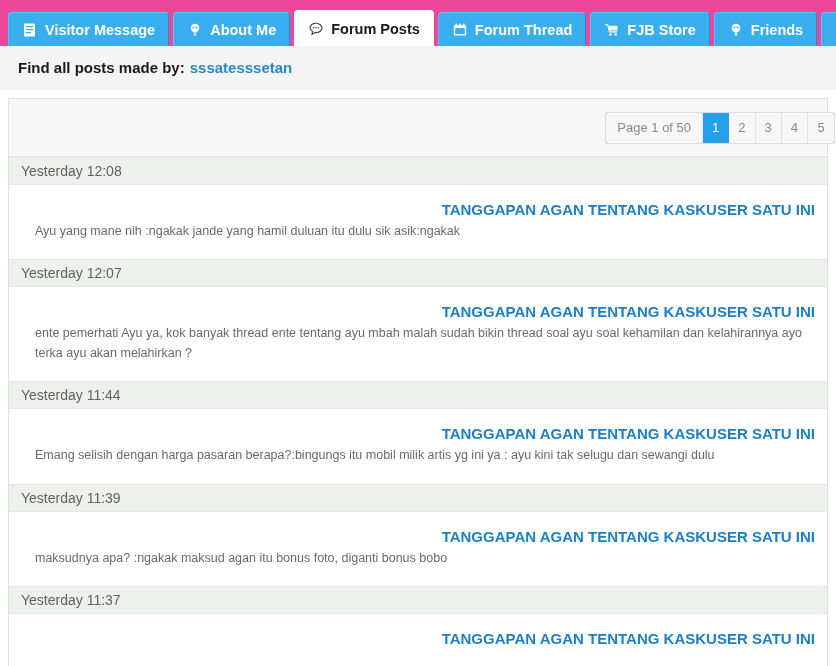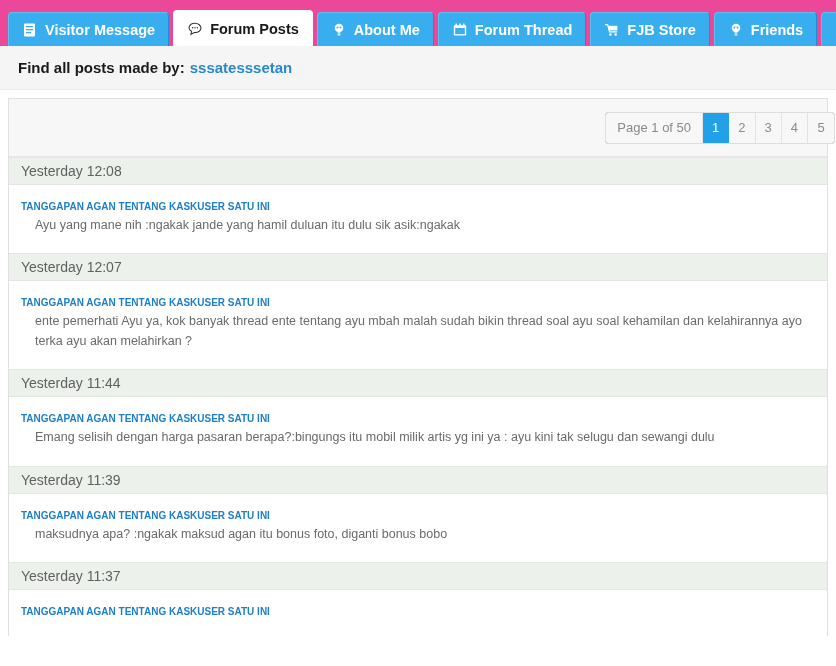--- a/index.html
+++ b/index.html
@@ -131,25 +131,26 @@
     color: #616161;
     border-top: 1px solid #e2e7e2;
     border-bottom: 1px solid #e2e7e2;
   }
   .postbody {
     padding: 16px 12px 18px 12px;
     background: #ffffff;
   }
   .posttitle {
     color: #1d7fc4;
-    font-size: 10px;
+    font-size: 15px;
     font-weight: bold;
     line-height: 1.2;
     cursor: pointer;
     white-space: nowrap;
+    text-align: right;
   }
   .postexcerpt {
     margin-top: 3px;
     padding-left: 14px;
     font-size: 12.5px;
     color: #6a6a6a;
     line-height: 1.55;
   }
 </style>
 </head>
@@ -160,42 +161,42 @@
       <span class="ticon">
         <svg width="16" height="16" viewBox="0 0 16 16">
           <rect x="2" y="1.5" width="11" height="13" rx="1" fill="#ffffff"></rect>
           <rect x="4" y="4" width="7" height="1.3" fill="#38aeef"></rect>
           <rect x="4" y="7" width="7" height="1.3" fill="#38aeef"></rect>
           <rect x="4" y="10" width="5" height="1.3" fill="#38aeef"></rect>
         </svg>
       </span>
       <span>Visitor Message</span>
     </div>
-    <div class="tab active">
-      <span class="ticon">
-        <svg width="16" height="16" viewBox="0 0 16 16">
-          <path d="M8 2.2c-3.4 0-6 2-6 4.5 0 1.5 1 2.8 2.5 3.6L4 13.4l3.1-1.9c.3 0 .6.1.9.1 3.4 0 6-2 6-4.5S11.4 2.2 8 2.2z" fill="none" stroke="#3a3a3a" stroke-width="1.1"></path>
-          <circle cx="5.6" cy="6.7" r="0.75" fill="#3a3a3a"></circle>
-          <circle cx="8" cy="6.7" r="0.75" fill="#3a3a3a"></circle>
-          <circle cx="10.4" cy="6.7" r="0.75" fill="#3a3a3a"></circle>
-        </svg>
-      </span>
-      <span>Forum Posts</span>
-    </div>
     <div class="tab">
       <span class="ticon">
         <svg width="16" height="16" viewBox="0 0 16 16">
           <circle cx="8" cy="6" r="4.3" fill="#ffffff"></circle>
           <circle cx="6.5" cy="5.4" r="1" fill="#38aeef"></circle>
           <circle cx="9.5" cy="5.4" r="1" fill="#38aeef"></circle>
           <rect x="6.6" y="10.3" width="2.8" height="1.2" fill="#ffffff"></rect>
           <rect x="6.6" y="12.2" width="2.8" height="1.2" fill="#ffffff"></rect>
         </svg>
       </span>
       <span>About Me</span>
+    </div>
+    <div class="tab active">
+      <span class="ticon">
+        <svg width="16" height="16" viewBox="0 0 16 16">
+          <path d="M8 2.2c-3.4 0-6 2-6 4.5 0 1.5 1 2.8 2.5 3.6L4 13.4l3.1-1.9c.3 0 .6.1.9.1 3.4 0 6-2 6-4.5S11.4 2.2 8 2.2z" fill="none" stroke="#3a3a3a" stroke-width="1.1"></path>
+          <circle cx="5.6" cy="6.7" r="0.75" fill="#3a3a3a"></circle>
+          <circle cx="8" cy="6.7" r="0.75" fill="#3a3a3a"></circle>
+          <circle cx="10.4" cy="6.7" r="0.75" fill="#3a3a3a"></circle>
+        </svg>
+      </span>
+      <span>Forum Posts</span>
     </div>
     <div class="tab">
       <span class="ticon">
         <svg width="16" height="16" viewBox="0 0 16 16">
           <rect x="1.8" y="3.2" width="12.4" height="10.4" rx="0.8" fill="#ffffff"></rect>
           <rect x="3.2" y="6" width="9.6" height="6.2" fill="#38aeef"></rect>
           <rect x="3.4" y="1.6" width="1.6" height="2.6" fill="#ffffff"></rect>
           <rect x="7.2" y="1.6" width="1.6" height="2.6" fill="#ffffff"></rect>
           <rect x="11" y="1.6" width="1.6" height="2.6" fill="#ffffff"></rect>
         </svg>

